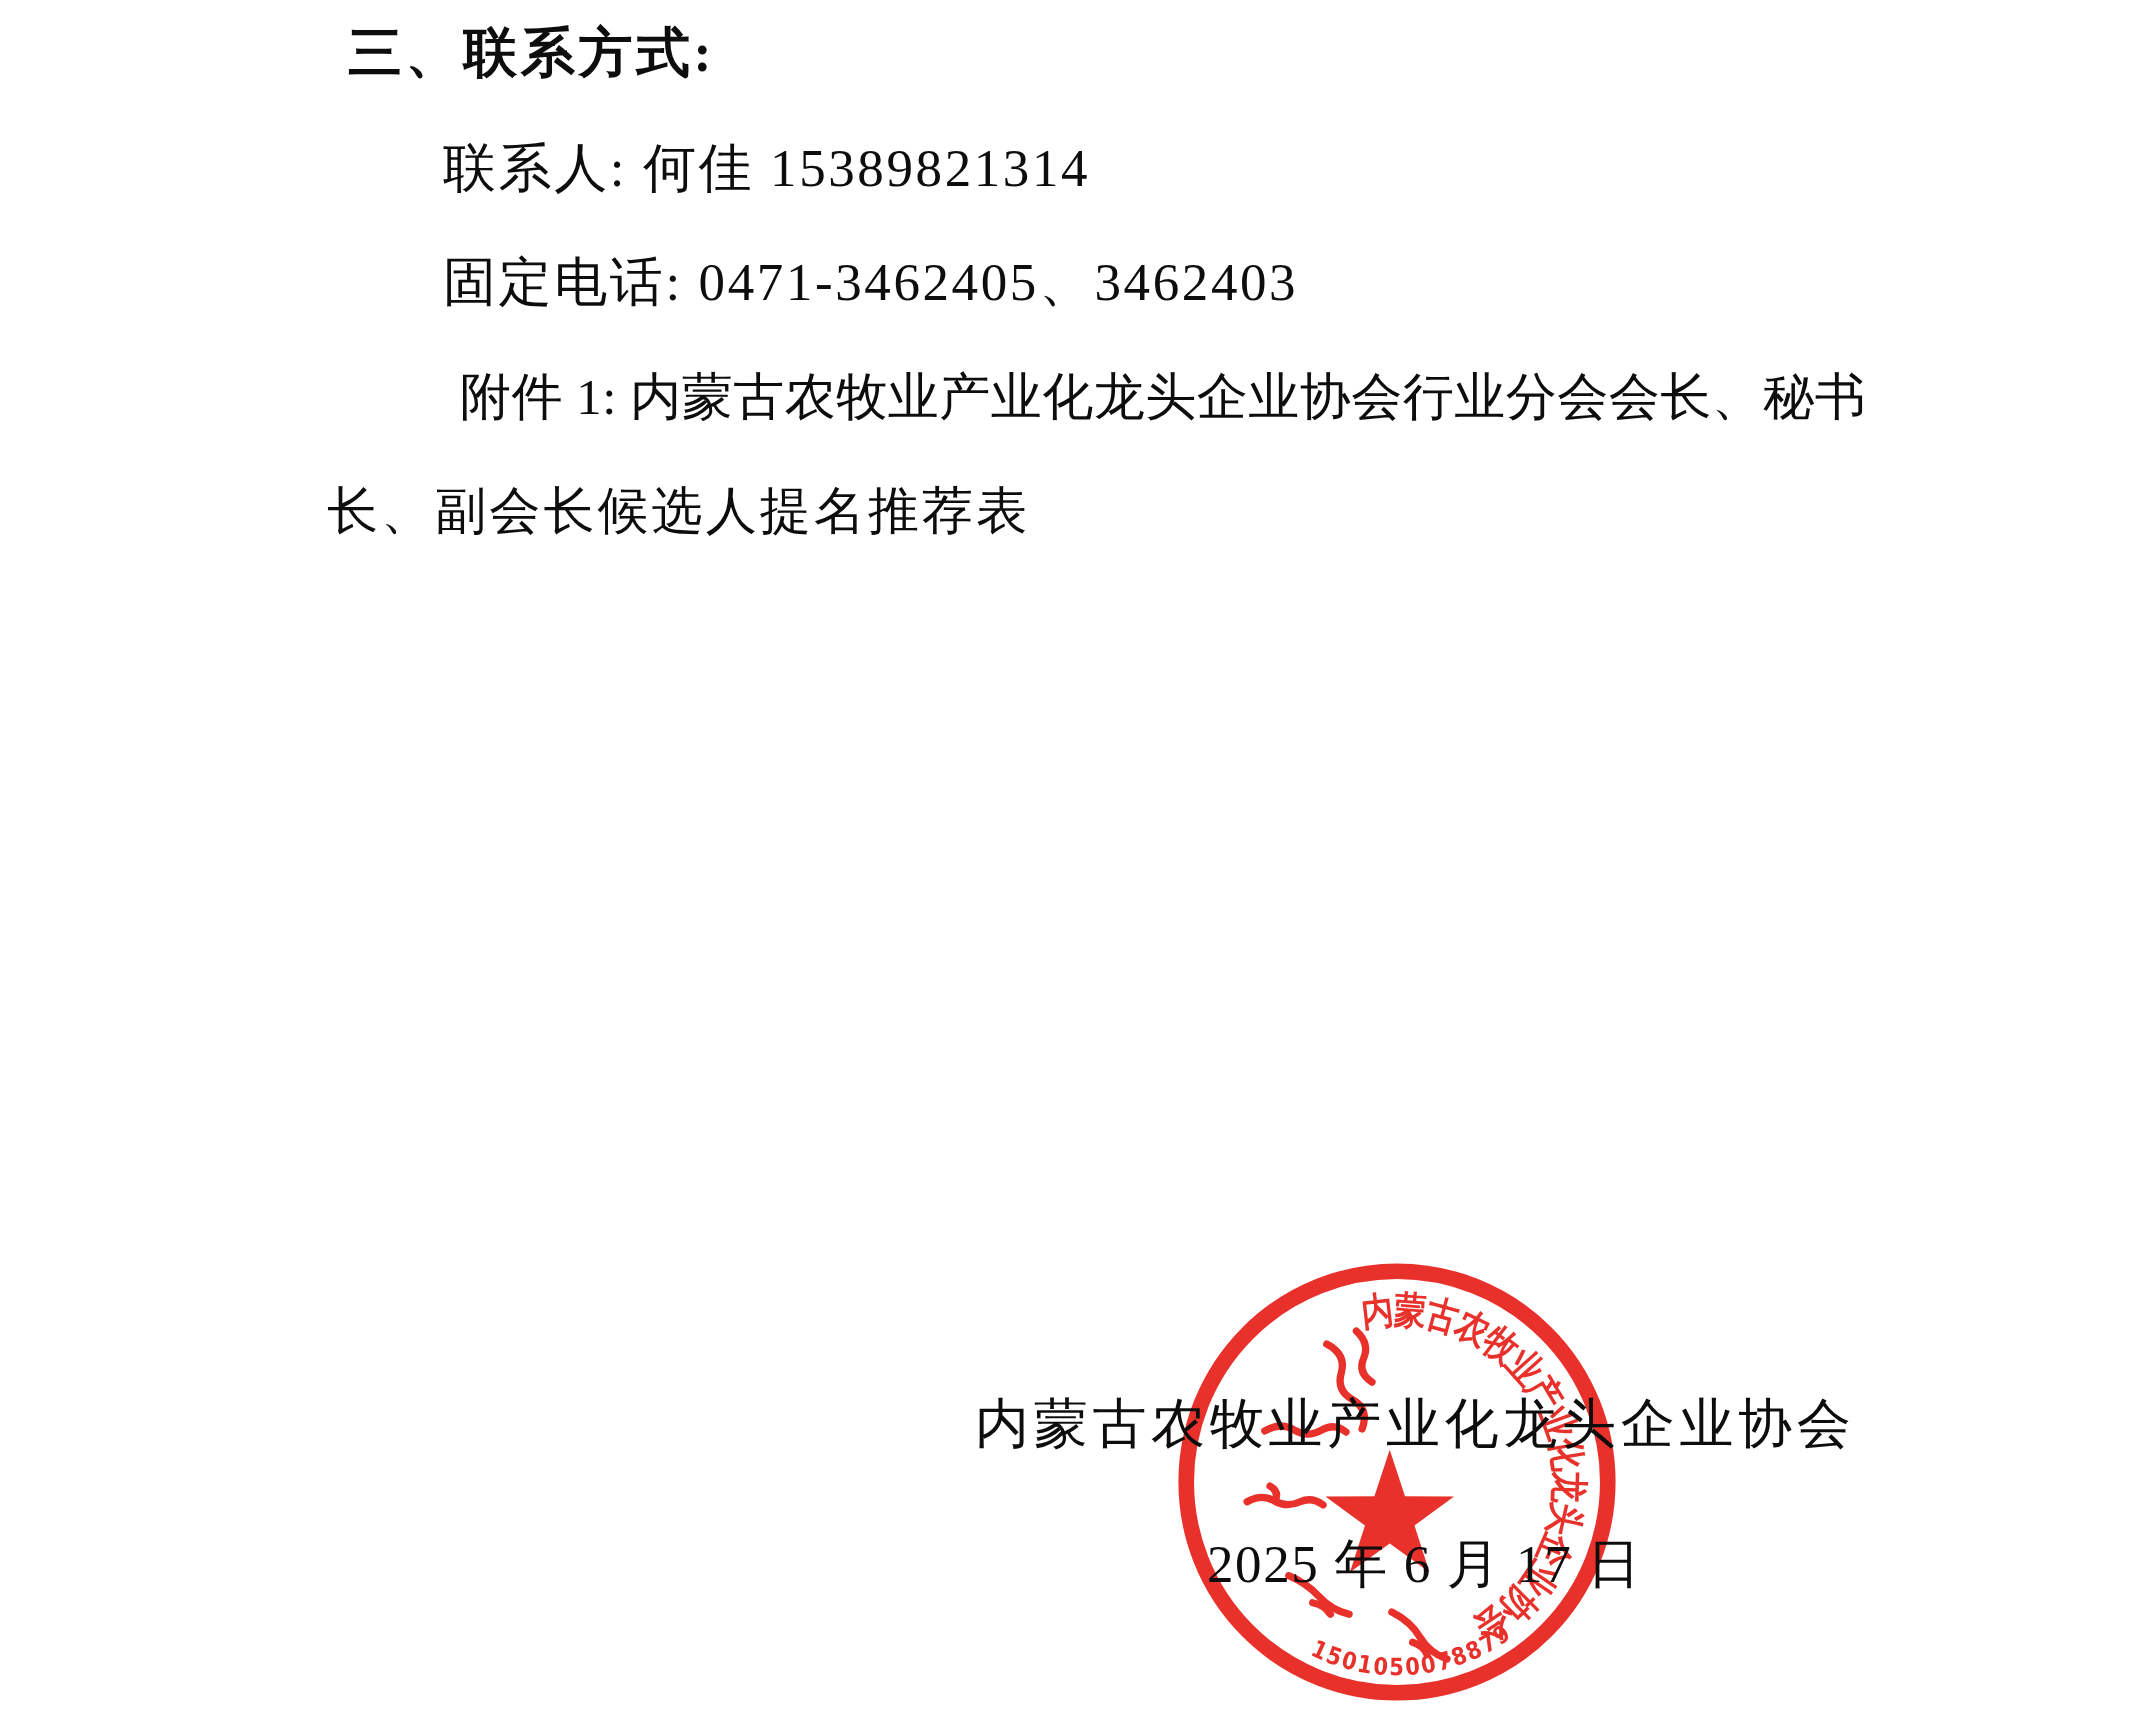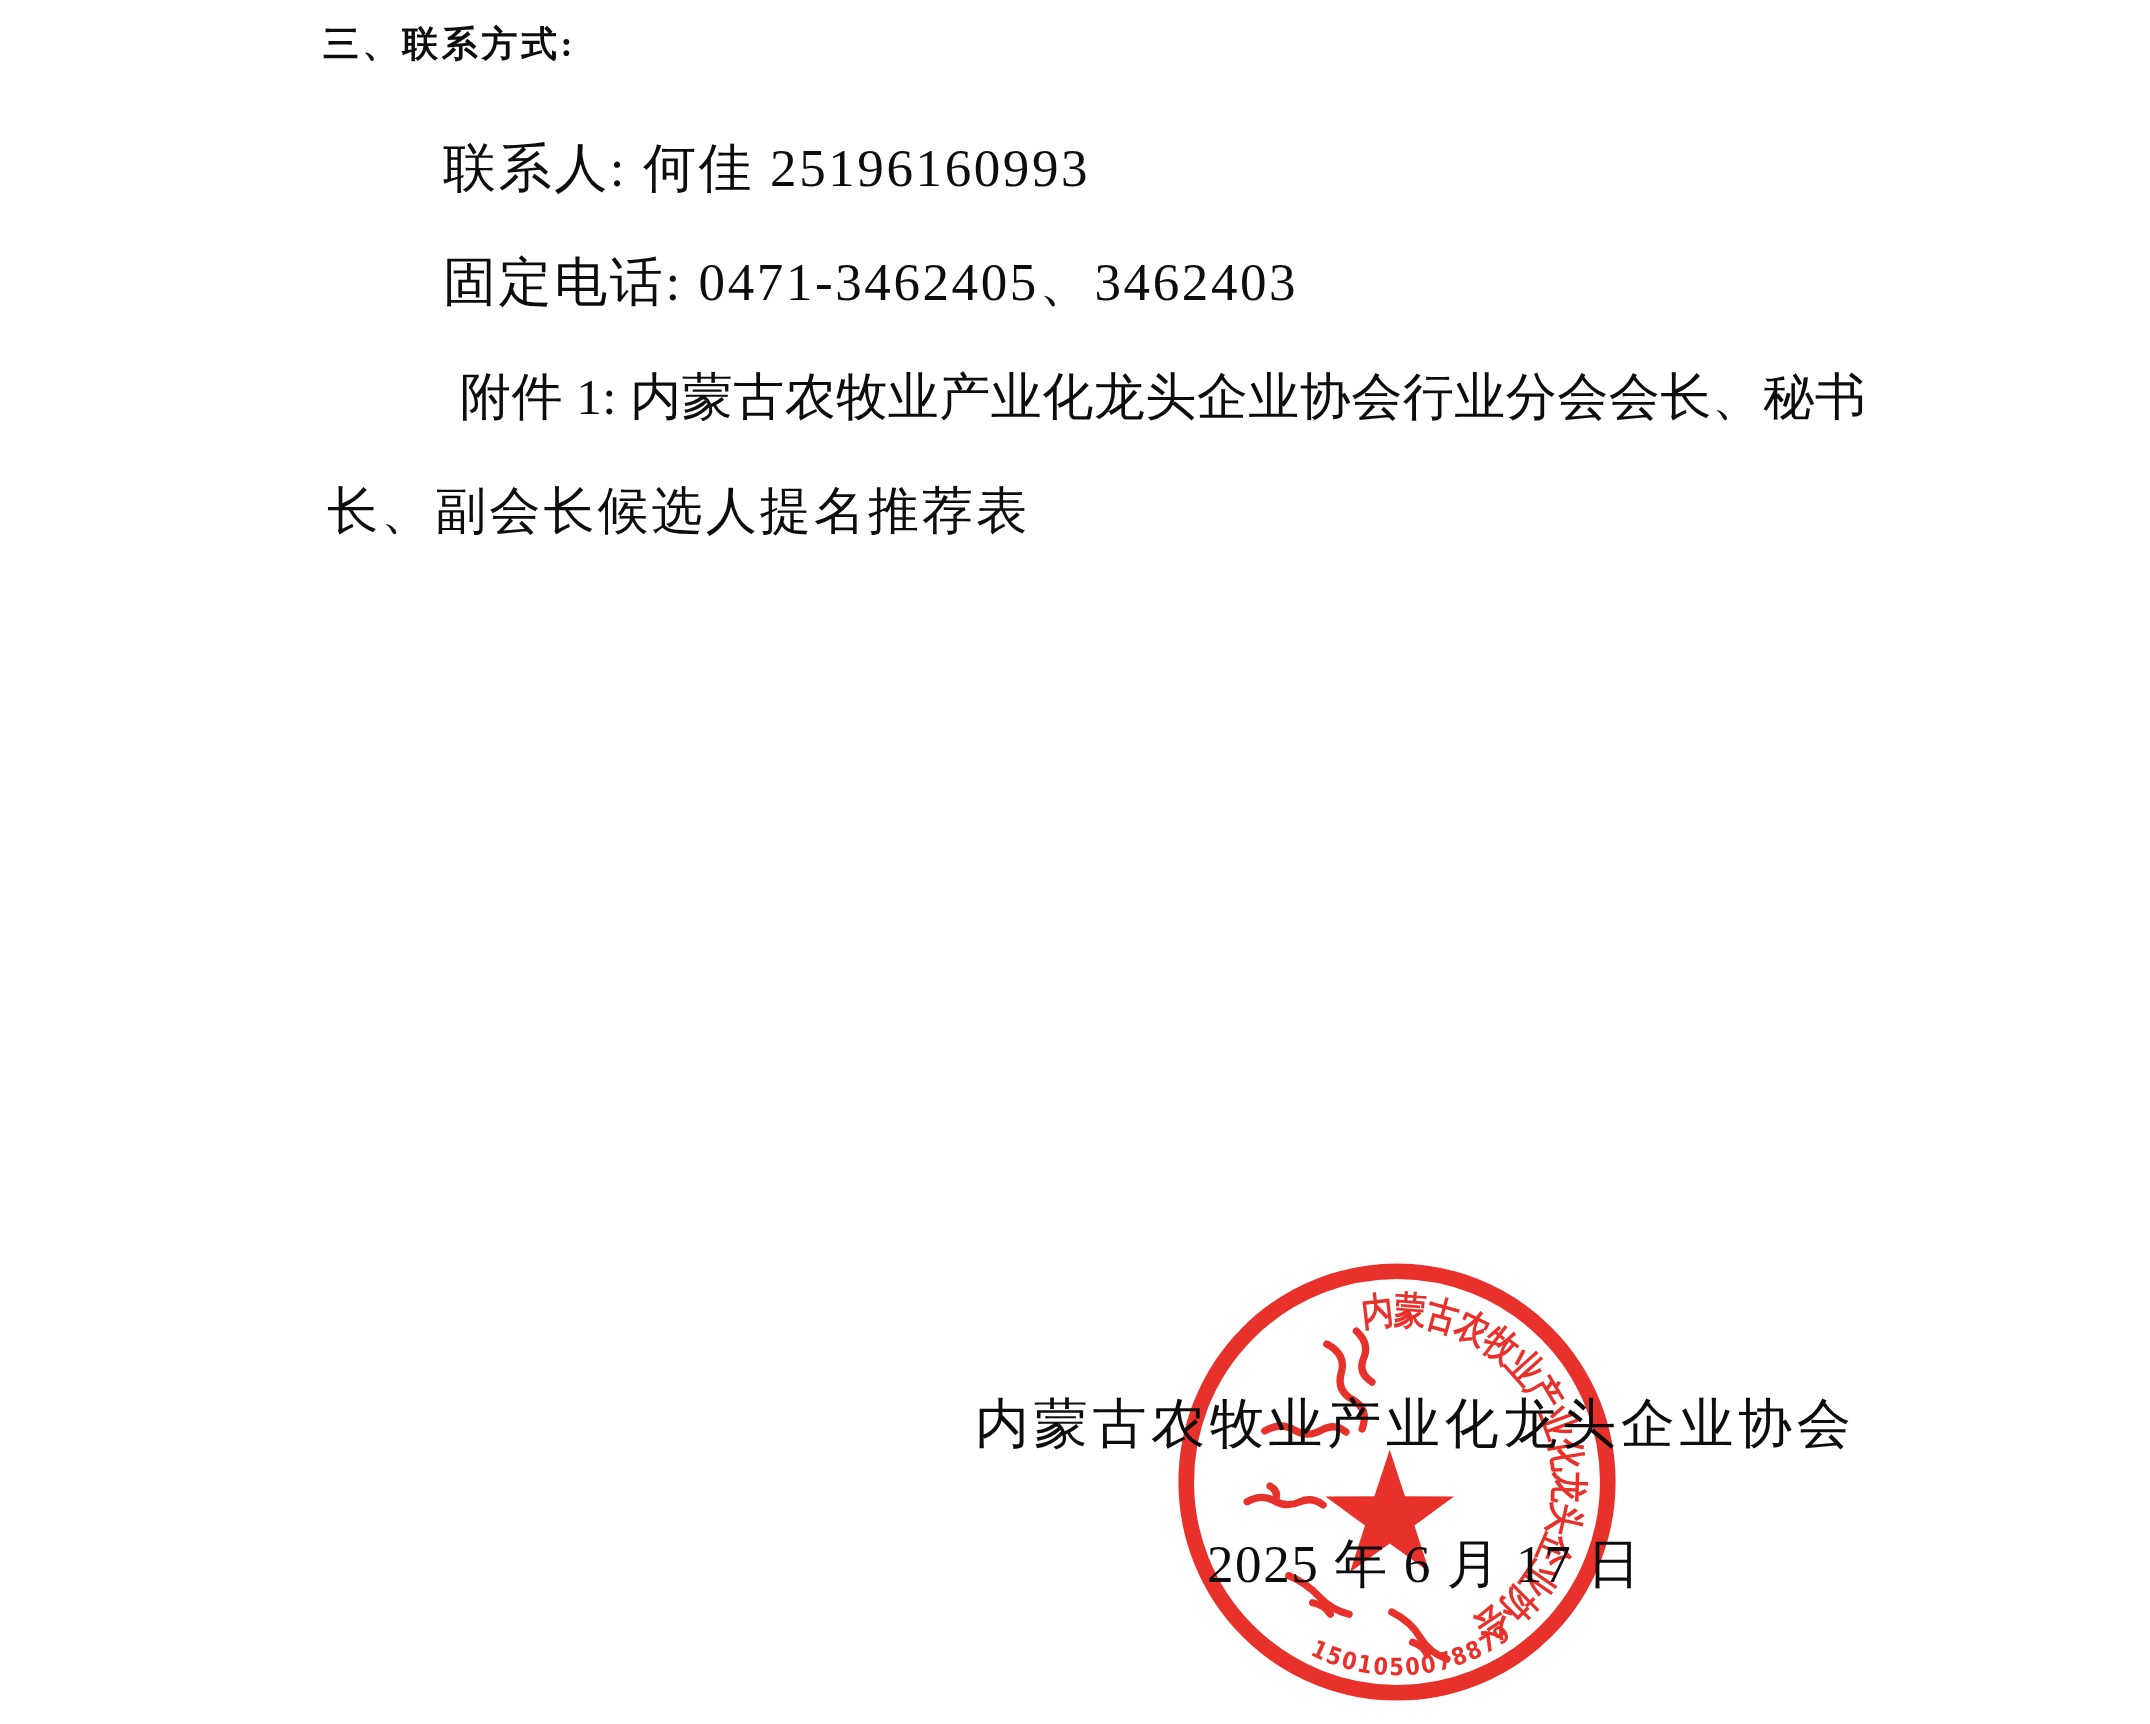--- a/index.html
+++ b/index.html
@@ -12,22 +12,22 @@
     font-family: "Liberation Serif", serif;
     color: #0d0d0d;
   }
   .txt {
     position: absolute;
     line-height: 1;
     white-space: pre;
     z-index: 3;
   }
   .heading {
-    left: 323px; top: 26px;
-    font-size: 36px;
+    left: 348px; top: 26px;
+    font-size: 54px;
     font-weight: bold;
     letter-spacing: 3.6px;
   }
   .contact-line {
     left: 443px; top: 142px;
     font-size: 53px;
     letter-spacing: 2.6px;
   }
   .phone-line {
     left: 443px; top: 256px;
@@ -71,21 +71,21 @@
   .seal .ring-chars { font-size: 74px; }
   .seal .reg-num { font-family: "DejaVu Sans", sans-serif; font-size: 46px; font-weight: bold; letter-spacing: 3px; }
 </style>
 </head>
 <body>
 
 <div class="page">
 
   <div class="txt heading">三、联系方式:</div>
 
-  <div class="txt contact-line">联系人: 何佳 25196160993</div>
+  <div class="txt contact-line">联系人: 何佳 15389821314</div>
 
   <div class="txt phone-line">固定电话: 0471-3462405、3462403</div>
 
   <div class="txt attach-line1">附件 1: 内蒙古农牧业产业化龙头企业协会行业分会会长、秘书</div>
 
   <div class="txt attach-line2">长、副会长候选人提名推荐表</div>
 
   <div class="txt org-line">内蒙古农牧业产业化龙头企业协会</div>
 
   <div class="txt date-line">2025 年 6 月 17 日</div>

